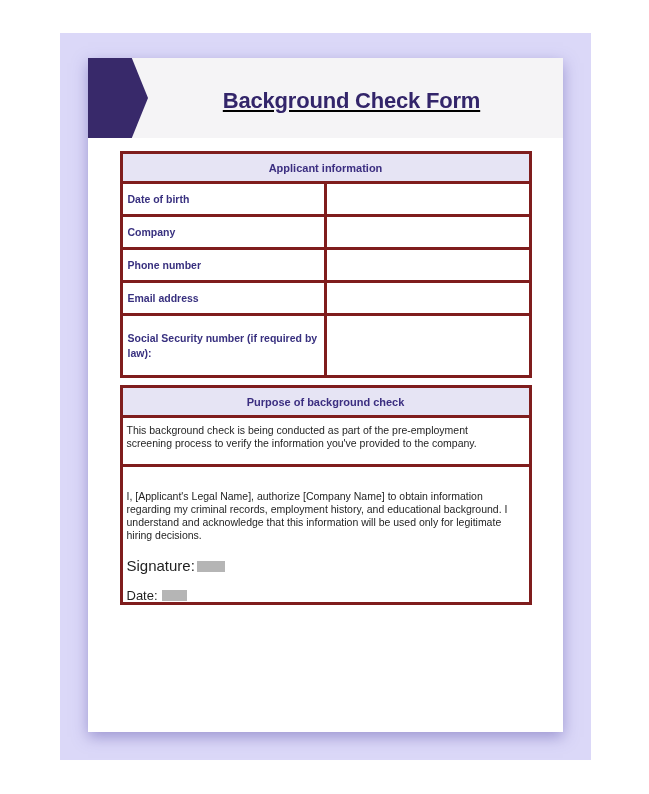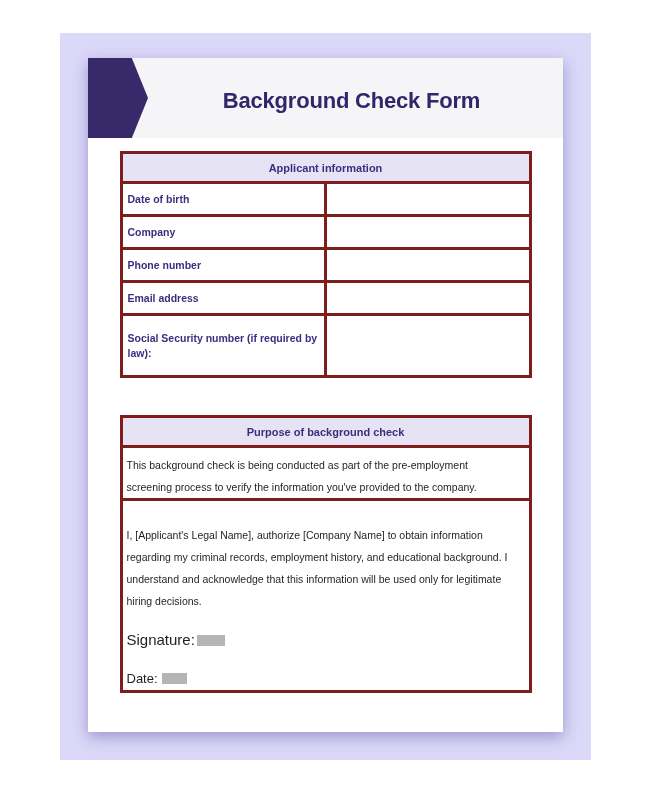--- a/index.html
+++ b/index.html
@@ -21,20 +21,21 @@
     box-shadow: 0 5px 14px rgba(96, 86, 172, 0.50);
   }
 
   .header-band {
     position: relative;
     width: 100%; height: 80px;
     background: #f5f4f6;
     display: flex;
     align-items: center;
     justify-content: center;
+    text-decoration: underline;
   }
   .arrow {
     position: absolute;
     left: 0; top: 0;
     width: 60px; height: 80px;
     background: #38296a;
     clip-path: polygon(0 0, 73% 0, 100% 50%, 73% 100%, 0 100%);
   }
   .page-title {
     margin-left: 52px;
@@ -73,26 +74,26 @@
     font-weight: bold;
     line-height: 15px;
     padding: 4px 3px 4px 5px;
     vertical-align: middle;
   }
   td.value-cell { background: #ffffff; }
 
   tr.field-row { height: 33px; }
   tr.field-row-tall { height: 62px; }
 
-  .sections { margin-top: 37px; }
+  .sections { margin-top: 7px; }
 
   td.section-body {
     vertical-align: top;
     font-size: 10.5px;
-    line-height: 22px;
+    line-height: 13px;
     color: #1f1f1f;
     padding: 6px 16px 0 4px;
   }
   td.purpose-body { height: 49px; }
   td.auth-body { height: 135px; padding-top: 23px; }
 
   .sig-line { margin-top: 17px; font-size: 15px; color: #1f1f1f; }
   .date-line { margin-top: 17px; font-size: 13px; color: #1f1f1f; }
 
   .redaction {

